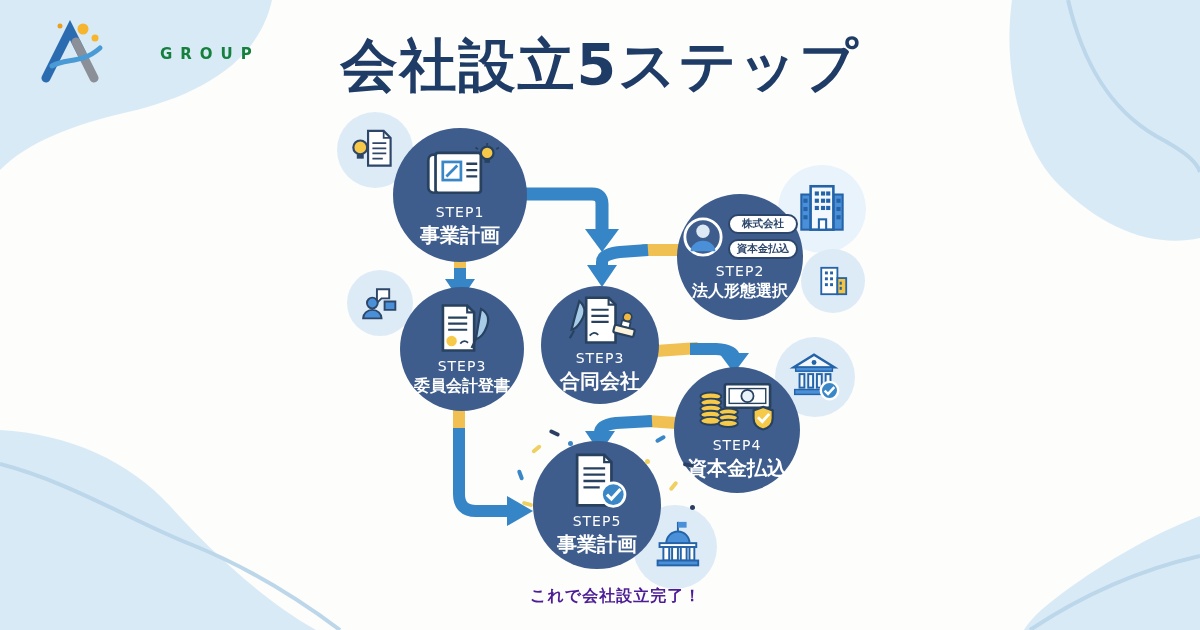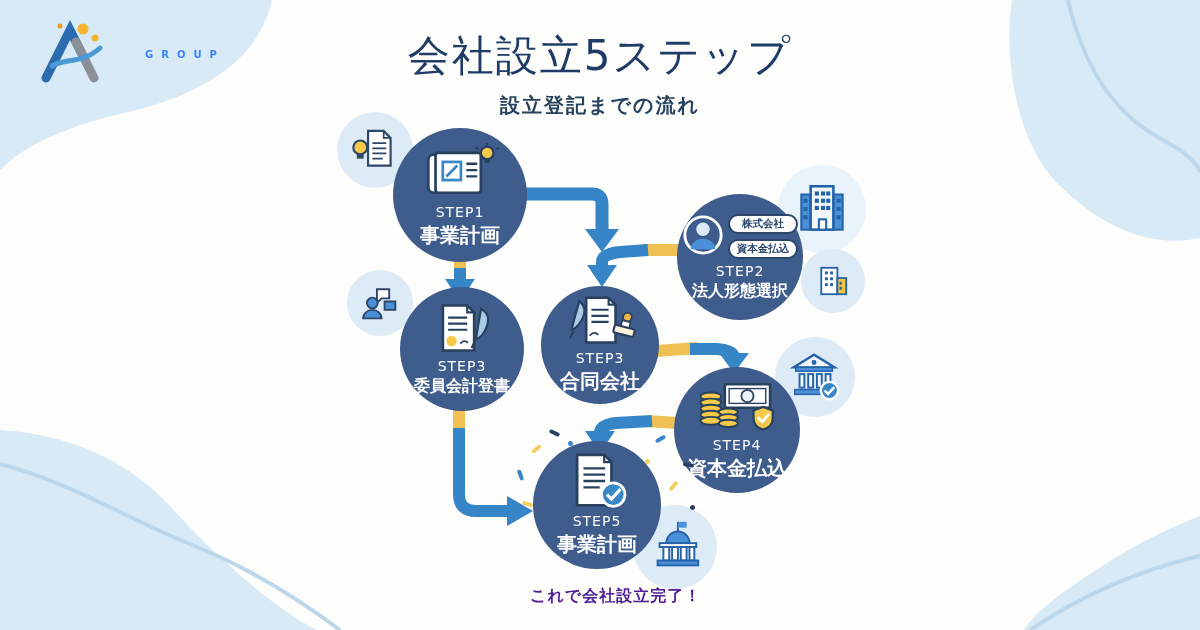--- a/index.html
+++ b/index.html
@@ -11,38 +11,38 @@
     width:1200px;height:630px;position:relative;overflow:hidden;
     background:#fdfdfb;font-family:"DejaVu Sans","Liberation Sans",sans-serif;
   }
   svg{display:block}
   .deco,.arrows{position:absolute;left:0;top:0;z-index:0}
   .arrows{z-index:1}
 
   
   .logo{position:absolute;left:38px;top:20px;display:flex;align-items:center;gap:10px;z-index:2}
   .logo-text .main{font-size:31px;font-weight:500;color:#3f444b;letter-spacing:11px;line-height:1}
-  .logo-text .sub{font-size:10px;font-weight:600;color:#3b82f6;letter-spacing:8px;margin-top:4px;margin-left:27px}
+  .logo-text .sub{font-size:15px;font-weight:600;color:#15803d;letter-spacing:8px;margin-top:4px;margin-left:42px}
   .header{position:absolute;left:0;right:0;top:28px;text-align:center;z-index:2}
-  .header .title{font-size:42px;font-weight:400;color:var(--title);letter-spacing:2px}
+  .header .title{font-size:57px;font-weight:700;color:var(--title);letter-spacing:2px}
   .header .subtitle{font-size:20px;font-weight:700;color:#27425f;margin-top:8px;letter-spacing:2px}
 
   
   .step-circle{position:absolute;border-radius:50%;background:var(--circle);z-index:2;
     display:flex;flex-direction:column;align-items:center;justify-content:center;color:#fff;text-align:center}
   .step-label{font-weight:400;font-size:14px;letter-spacing:1px;margin-top:4px}
   .step-name{font-weight:800;font-size:20px;margin-top:2px;white-space:nowrap}
   .pos-step1{left:393px;top:128px;width:134px;height:134px}
   .pos-step2{left:677px;top:194px;width:126px;height:126px}
   .pos-step3a{left:400px;top:287px;width:124px;height:124px}
   .pos-step3b{left:541px;top:286px;width:118px;height:118px}
   .pos-step4{left:674px;top:367px;width:126px;height:126px}
   .pos-step5{left:533px;top:441px;width:128px;height:128px}
   .pos-step2 .step-name,.pos-step3a .step-name{font-size:16px}
-  .step2-row{display:flex;align-items:flex-start;gap:4px;margin-top:2px}
+  .step2-row{display:flex;align-items:center;gap:4px;margin-top:2px}
   .pill-col{display:flex;flex-direction:column;gap:5px}
   .pill{background:#fff;border:2px solid #2c466b;border-radius:10px;padding:1px 7px;
     font-size:10.5px;font-weight:bold;color:#2c466b;white-space:nowrap}
 
   
   .mini-circle{position:absolute;border-radius:50%;background:#ddebf7;z-index:1;
     display:flex;align-items:center;justify-content:center}
   .pos-c1{left:337px;top:112px;width:76px;height:76px}
   .pos-c2{left:347px;top:270px;width:66px;height:66px}
   .pos-c3{left:778px;top:165px;width:88px;height:88px;background:#e9f3fb}
@@ -109,21 +109,20 @@
     <circle cx="57" cy="18" r="3.5" fill="#f5b52e"></circle>
     <circle cx="22" cy="6" r="2.5" fill="#e8a020"></circle>
   </svg>
   <div class="logo-text">
     <div class="sub">GROUP</div>
   </div>
 </div>
 
 <div class="header">
   <div class="title">会社設立5ステップ</div>
-  <div class="subtitle">設立登記までの流れ</div>
 </div>
 
 <div class="step-circle pos-step1">
   <svg width="84" height="58" viewBox="0 0 90 64">
     <rect x="10" y="14" width="12" height="42" rx="6" fill="#fff" stroke="#27415f" stroke-width="3"></rect>
     <rect x="18" y="12" width="50" height="44" rx="3" fill="#fff" stroke="#27415f" stroke-width="3"></rect>
     <rect x="26" y="22" width="20" height="20" fill="none" stroke="#3a87c8" stroke-width="3"></rect>
     <path d="M30 38 L42 26" stroke="#3a87c8" stroke-width="3"></path>
     <path d="M52 24 h12 M52 31 h12 M52 38 h12" stroke="#27415f" stroke-width="2.5"></path>
     <circle cx="75" cy="12" r="7" fill="#f7c948" stroke="#27415f" stroke-width="2.5"></circle>

